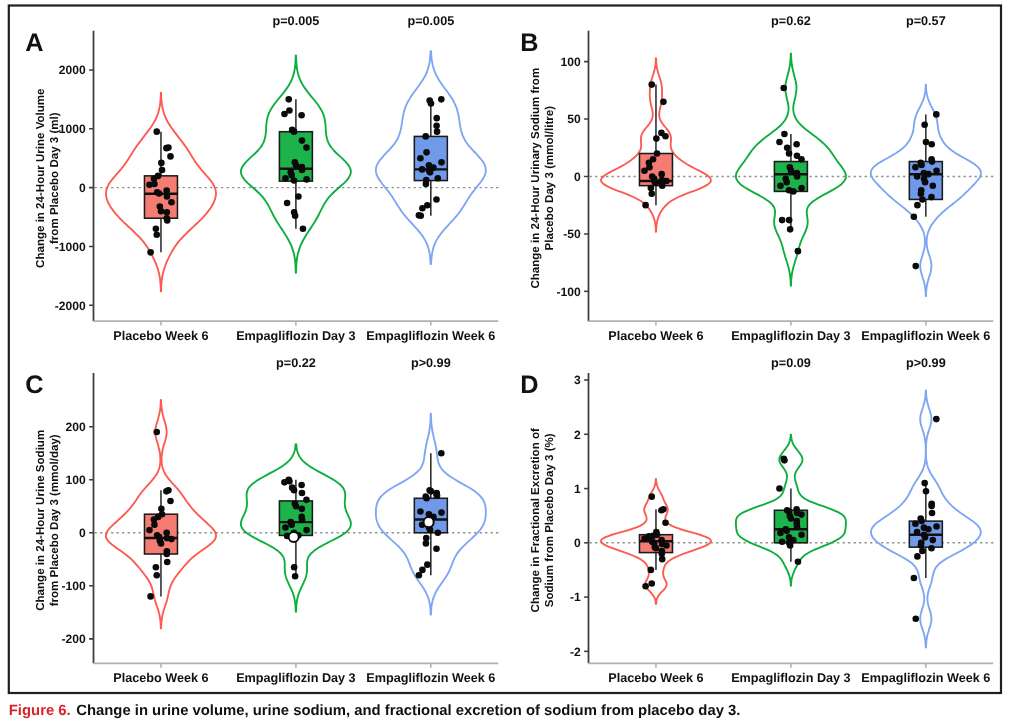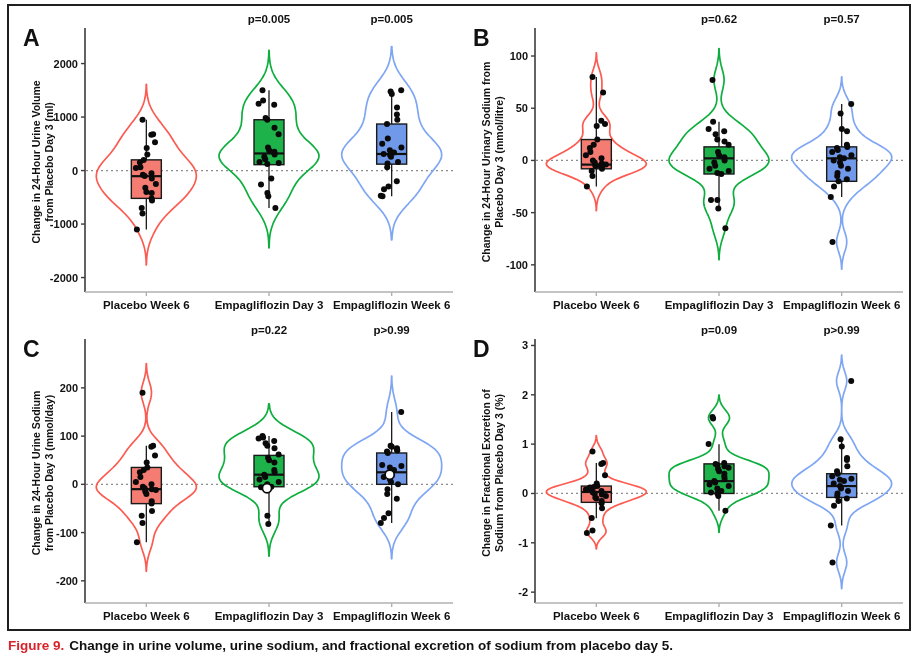--- a/index.html
+++ b/index.html
@@ -443,15 +443,15 @@
           <text x="69" y="79.80265654648956" font-size="11" font-weight="bold" text-anchor="end" fill="#111">2</text>
           <line x1="72" y1="26.466793168880447" x2="76" y2="26.466793168880447" stroke="#3c3c3c" stroke-width="1.4"></line>
           <text x="69" y="30.466793168880447" font-size="11" font-weight="bold" text-anchor="end" fill="#111">3</text>
           <text x="14" y="38" font-size="23" font-weight="bold" text-anchor="start" fill="#111">D</text>
           <text x="31" y="154" font-size="10.5" font-weight="bold" text-anchor="middle" fill="#111" transform="rotate(-90 31 154)">Change in Fractional Excretion of</text>
           <text x="44" y="154" font-size="10.5" font-weight="bold" text-anchor="middle" fill="#111" transform="rotate(-90 44 154)">Sodium from Placebo Day 3 (%)</text>
         </svg>
     </div>
   </div>
   <div class="figure-caption">
-    <span class="cap-label">Figure 9.</span><span class="cap-text">Change in urine volume, urine sodium, and fractional excretion of sodium from placebo day 5.</span>
+    <span class="cap-label">Figure 6.</span><span class="cap-text">Change in urine volume, urine sodium, and fractional excretion of sodium from placebo day 3.</span>
   </div>
 </div>
 
 </body></html>

